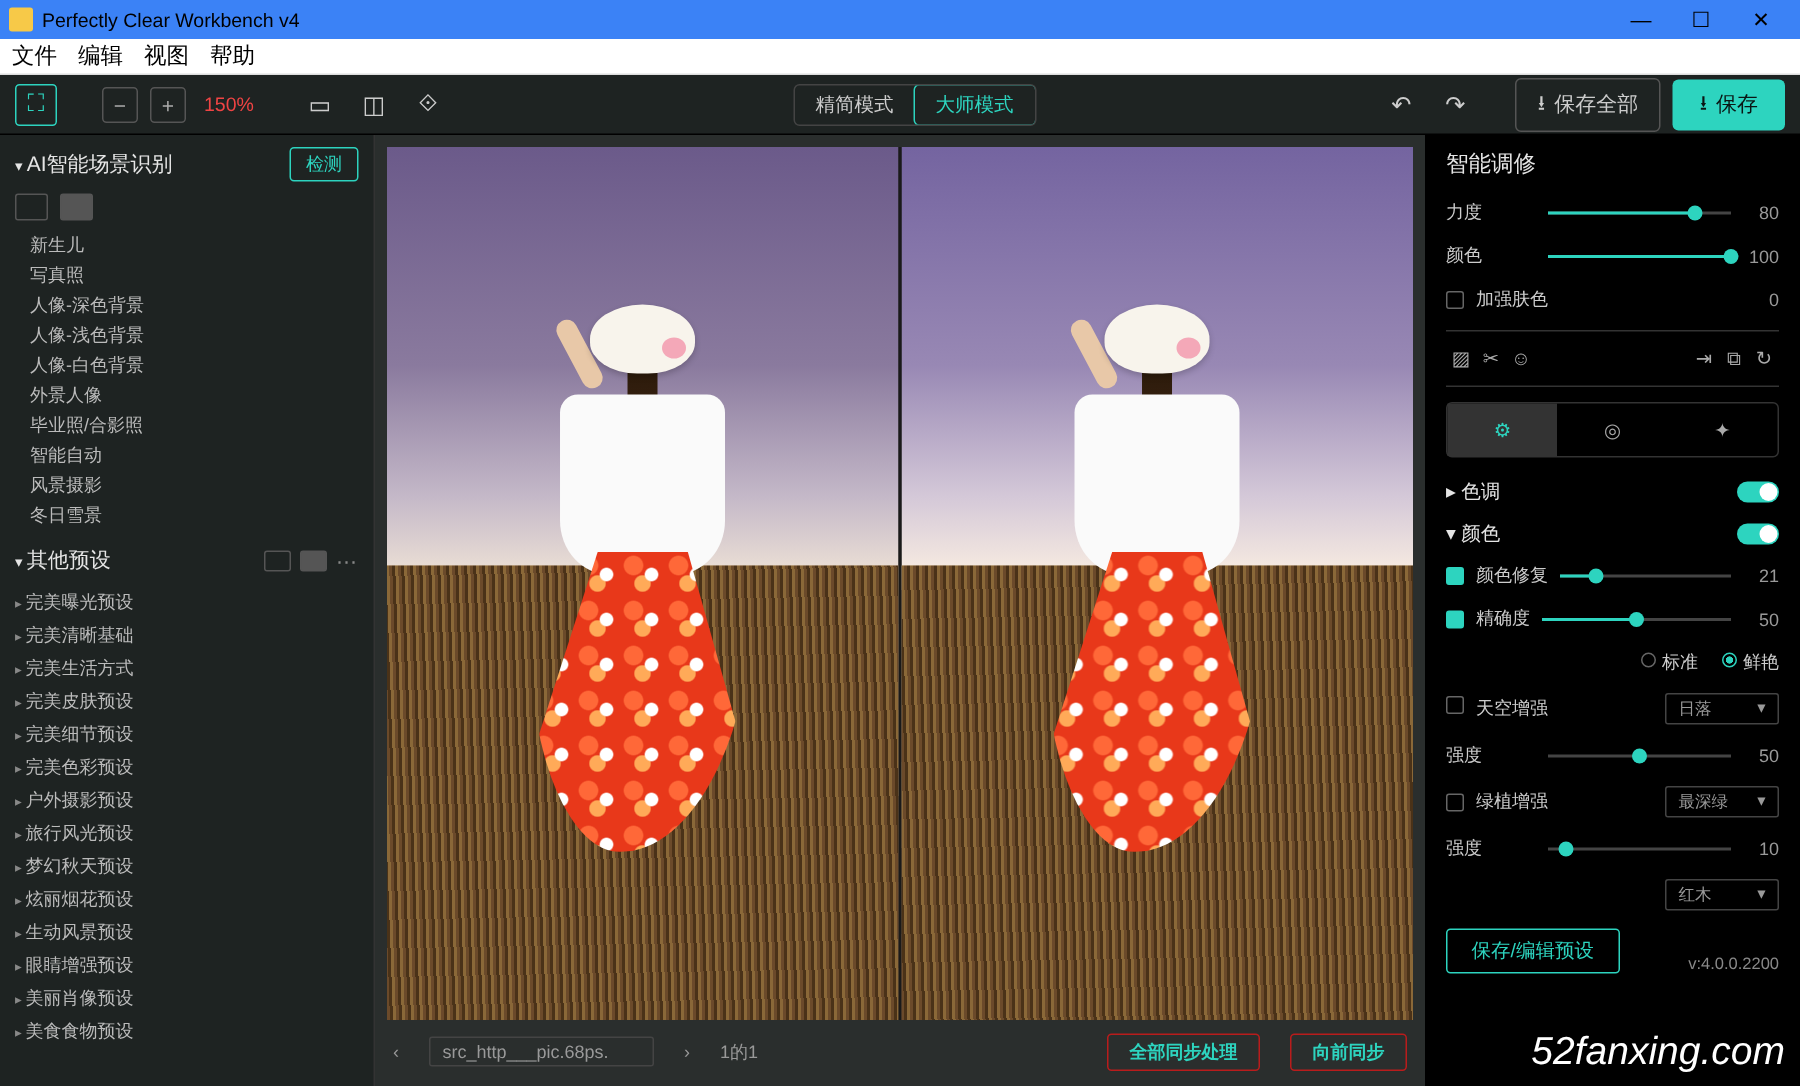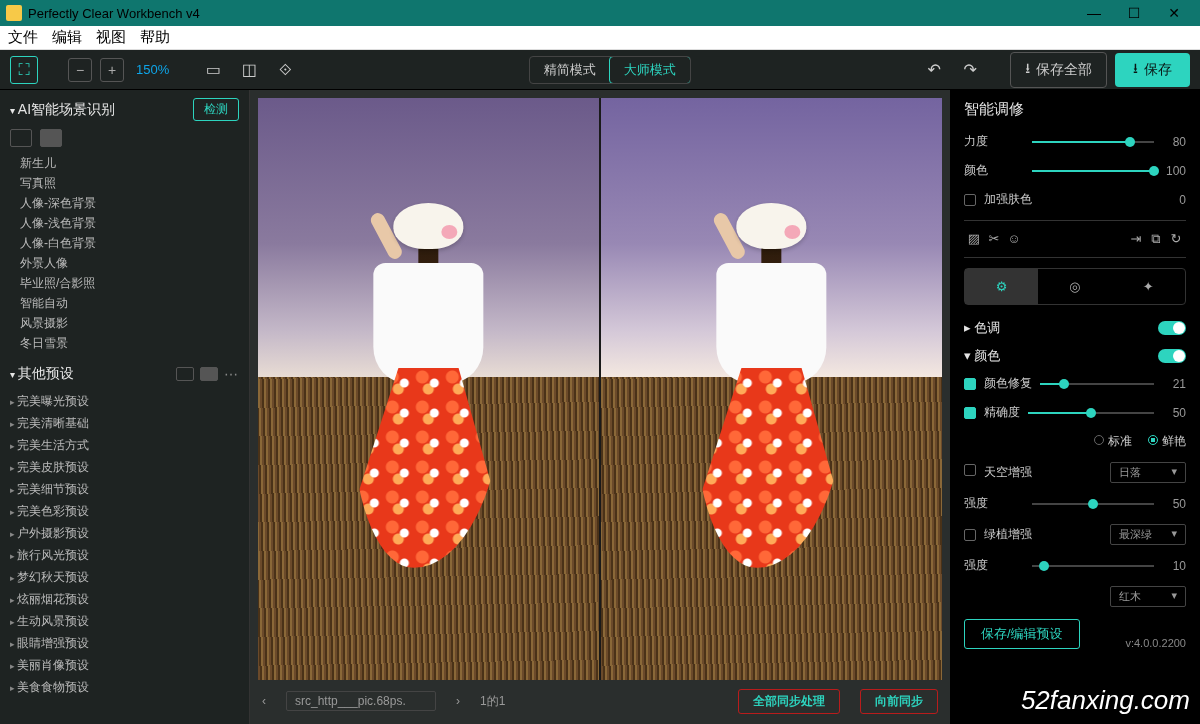--- a/index.html
+++ b/index.html
@@ -1,26 +1,26 @@
 <!DOCTYPE html>
 <html><head>
 <meta charset="utf-8">
 <style>
 *{margin:0;padding:0;box-sizing:border-box;font-family:"Microsoft YaHei",Arial,sans-serif;}
 body{background:#1a1a1a;color:#ccc;width:1200px;height:724px;overflow:hidden;position:relative;}
-.titlebar{background:#0f766e;height:26px;display:flex;align-items:center;padding:0 6px;color:#000;font-size:13px;}
+.titlebar{background:#3b82f6;height:26px;display:flex;align-items:center;padding:0 6px;color:#000;font-size:13px;}
 .titlebar .icon{width:16px;height:16px;background:#f7c948;border-radius:2px;margin-right:6px;}
 .titlebar .spacer{flex:1;}
 .wc{width:40px;text-align:center;font-size:14px;}
 .menubar{background:#fff;height:24px;display:flex;align-items:center;padding:0 8px;color:#000;font-size:15px;gap:14px;border-bottom:1px solid #ddd;}
 .toolbar{background:#1e2322;height:40px;display:flex;align-items:center;padding:0 10px;gap:8px;border-bottom:1px solid #000;}
 .tb-btn{width:28px;height:28px;display:flex;align-items:center;justify-content:center;border-radius:3px;color:#ccc;}
 .tb-btn.active{color:#2dd4bf;border:1px solid #2dd4bf;}
 .tb-sq{width:24px;height:24px;border:1px solid #555;border-radius:3px;display:flex;align-items:center;justify-content:center;color:#aaa;font-size:14px;}
-.zoom{color:#0ea5e9;font-size:13px;margin-left:4px;}
+.zoom{color:#ef4444;font-size:13px;margin-left:4px;}
 .mode-pill{display:flex;border:1px solid #444;border-radius:4px;overflow:hidden;font-size:13px;}
 .mode-pill div{padding:4px 14px;}
 .mode-pill .active{border:1px solid #2dd4bf;color:#2dd4bf;border-radius:4px;margin:-1px;}
 .save-all{border:1px solid #555;padding:5px 14px;border-radius:4px;font-size:14px;display:flex;align-items:center;gap:6px;}
 .save{background:#2dd4bf;color:#0a1614;padding:5px 18px;border-radius:4px;font-size:14px;display:flex;align-items:center;gap:6px;}
 .main{display:flex;height:634px;}
 .left{width:250px;background:#1e2322;padding:8px 10px;border-right:1px solid #333;overflow:hidden;}
 .panel-head{display:flex;align-items:center;justify-content:space-between;font-size:14px;color:#e5e5e5;margin-bottom:8px;}
 .detect-btn{border:1px solid #2dd4bf;color:#2dd4bf;padding:2px 10px;border-radius:3px;font-size:12px;}
 .icon-row{display:flex;gap:8px;margin-bottom:6px;}

